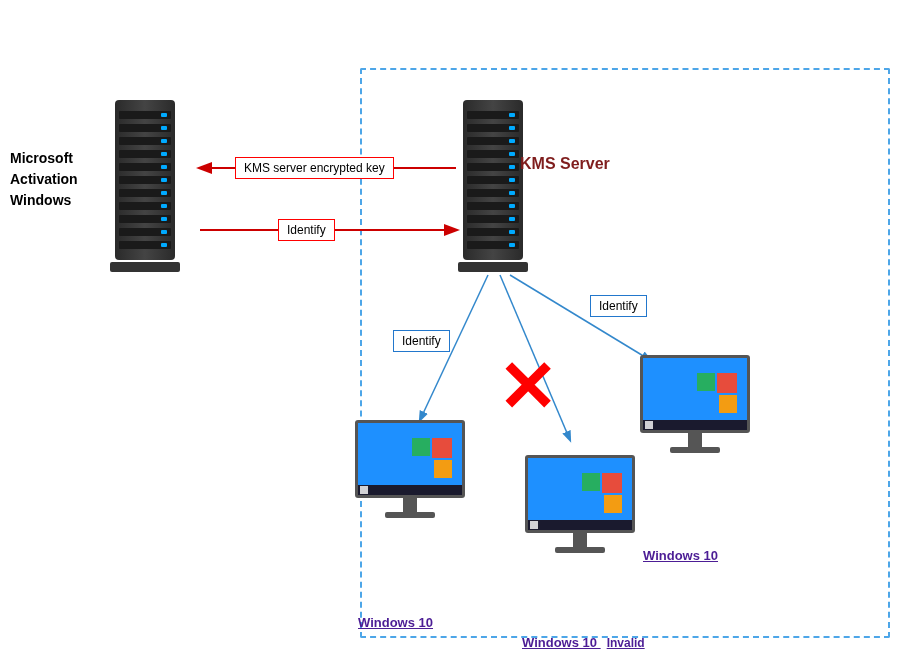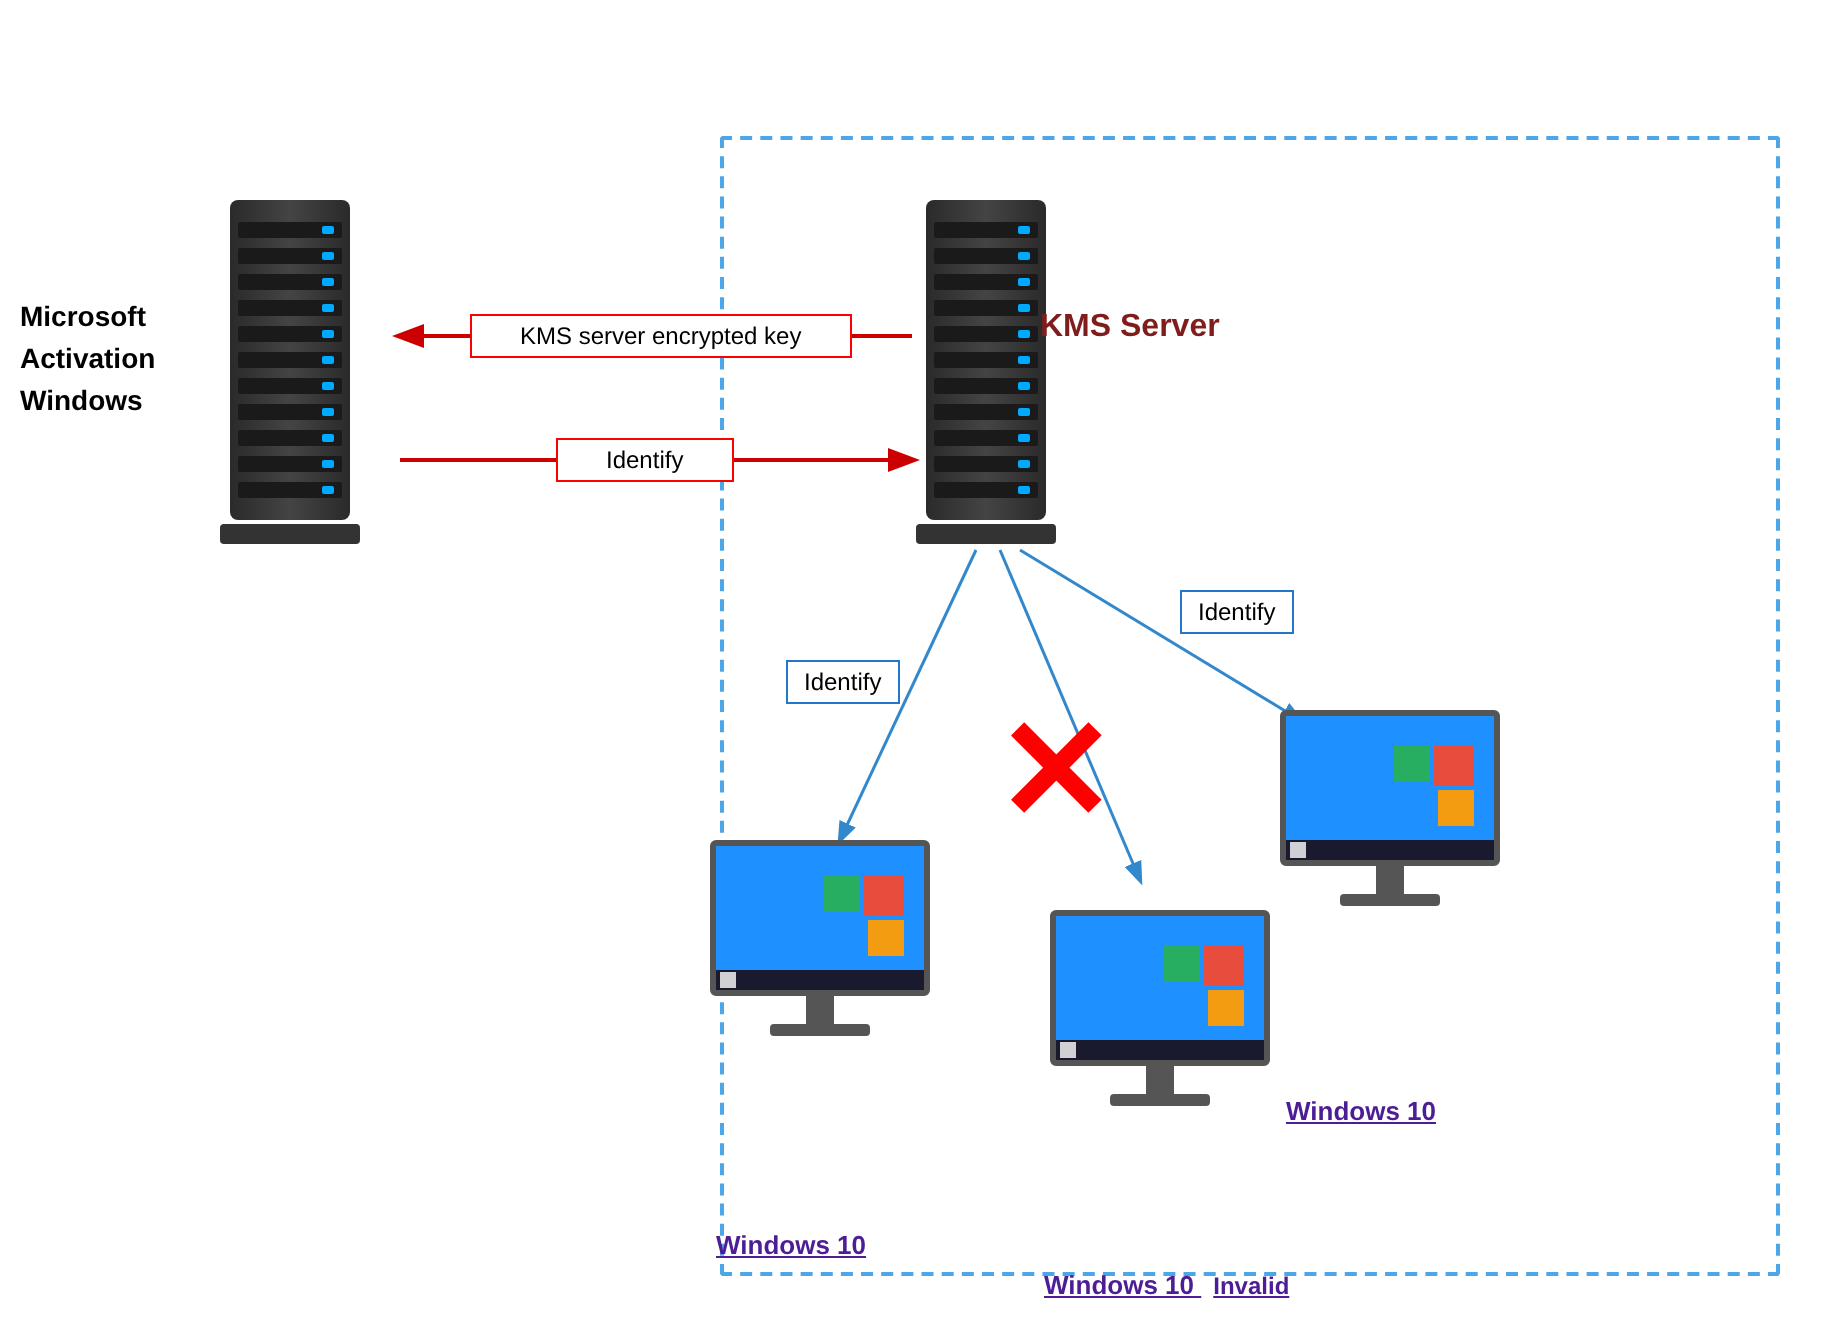--- a/index.html
+++ b/index.html
@@ -106,21 +106,21 @@
       width: 912px;
       height: 668px;
       pointer-events: none;
     }
 
     
     .label-box {
       position: absolute;
       border: 1.5px solid red;
       background: #fff;
-      padding: 3px 24px;
+      padding: 3px 8px;
       font-size: 12px;
       color: #000;
       white-space: nowrap;
     }
 
     
     .monitor {
       position: absolute;
       display: flex;
       flex-direction: column;

